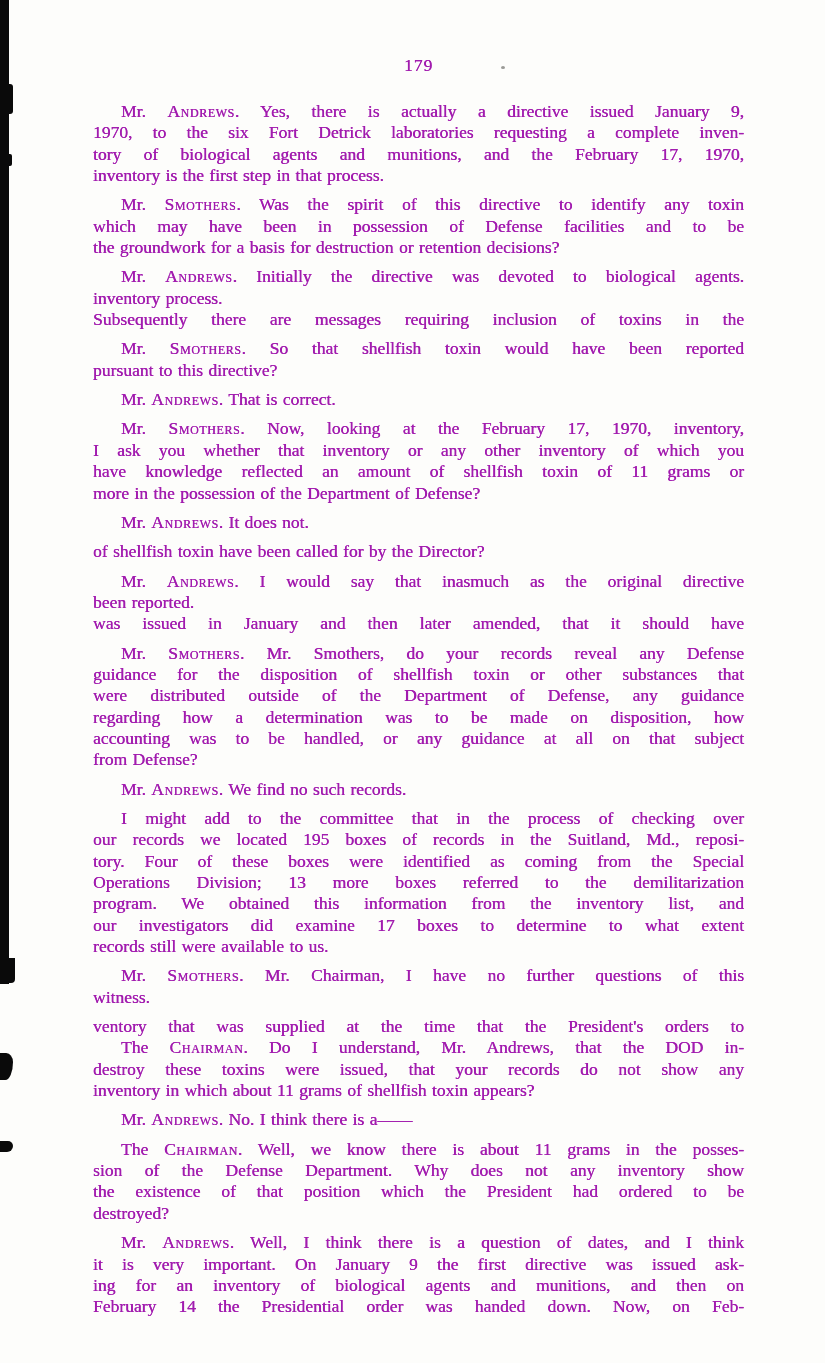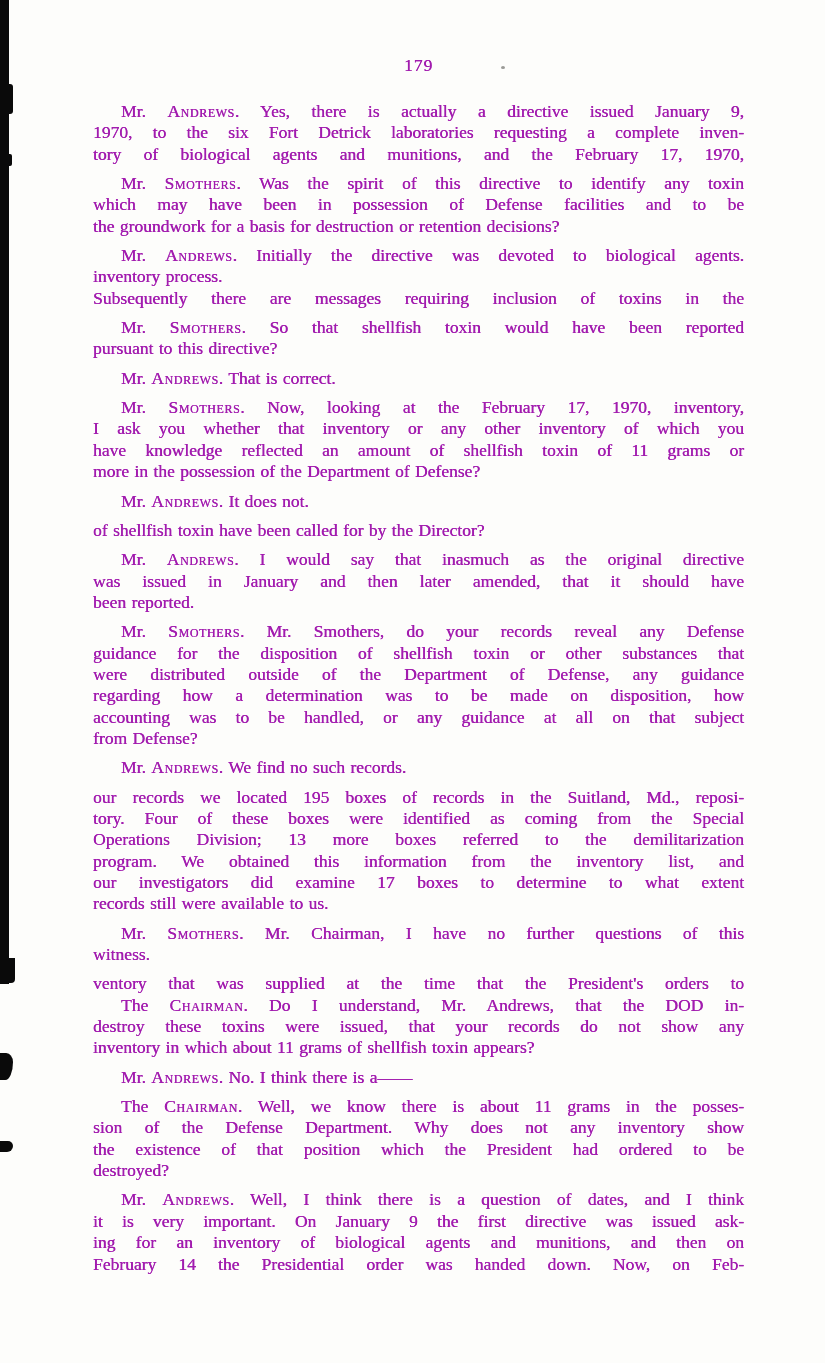--- a/index.html
+++ b/index.html
@@ -71,20 +71,21 @@
   <div class="artifact blob-dash"></div>
   <div class="artifact speck"></div>
 
   <div class="page-number">179</div>
 
   <div class="document-body">
       <div class="para">
         <div class="ln first">Mr. <span class="sc">Andrews</span>. Yes, there is actually a directive issued January 9,</div>
         <div class="ln">1970, to the six Fort Detrick laboratories requesting a complete inven-</div>
         <div class="ln">tory of biological agents and munitions, and the February 17, 1970,</div>
+        <div class="ln last">inventory is the first step in that process.</div>
       </div>
       <div class="para">
         <div class="ln first">Mr. <span class="sc">Smothers</span>. Was the spirit of this directive to identify any toxin</div>
         <div class="ln">which may have been in possession of Defense facilities and to be</div>
         <div class="ln last">the groundwork for a basis for destruction or retention decisions?</div>
       </div>
       <div class="para">
         <div class="ln first">Mr. <span class="sc">Andrews</span>. Initially the directive was devoted to biological agents.</div>
         <div class="ln last">inventory process.</div>
         <div class="ln">Subsequently there are messages requiring inclusion of toxins in the</div>
@@ -103,35 +104,36 @@
         <div class="ln last">more in the possession of the Department of Defense?</div>
       </div>
       <div class="para">
         <div class="ln first last">Mr. <span class="sc">Andrews</span>. It does not.</div>
       </div>
       <div class="para">
         <div class="ln last">of shellfish toxin have been called for by the Director?</div>
       </div>
       <div class="para">
         <div class="ln first">Mr. <span class="sc">Andrews</span>. I would say that inasmuch as the original directive</div>
+        <div class="ln last">been reported.</div>
         <div class="ln">was issued in January and then later amended, that it should have</div>
-        <div class="ln last">been reported.</div>
       </div>
       <div class="para">
         <div class="ln first">Mr. <span class="sc">Smothers</span>. Mr. Smothers, do your records reveal any Defense</div>
         <div class="ln">guidance for the disposition of shellfish toxin or other substances that</div>
         <div class="ln">were distributed outside of the Department of Defense, any guidance</div>
         <div class="ln">regarding how a determination was to be made on disposition, how</div>
         <div class="ln">accounting was to be handled, or any guidance at all on that subject</div>
         <div class="ln last">from Defense?</div>
       </div>
       <div class="para">
         <div class="ln first last">Mr. <span class="sc">Andrews</span>. We find no such records.</div>
       </div>
       <div class="para">
+        <div class="ln first">I might add to the committee that in the process of checking over</div>
         <div class="ln">our records we located 195 boxes of records in the Suitland, Md., reposi-</div>
         <div class="ln">tory. Four of these boxes were identified as coming from the Special</div>
         <div class="ln">Operations Division; 13 more boxes referred to the demilitarization</div>
         <div class="ln">program. We obtained this information from the inventory list, and</div>
         <div class="ln">our investigators did examine 17 boxes to determine to what extent</div>
         <div class="ln last">records still were available to us.</div>
       </div>
       <div class="para">
         <div class="ln first">Mr. <span class="sc">Smothers</span>. Mr. Chairman, I have no further questions of this</div>
         <div class="ln last">witness.</div>

